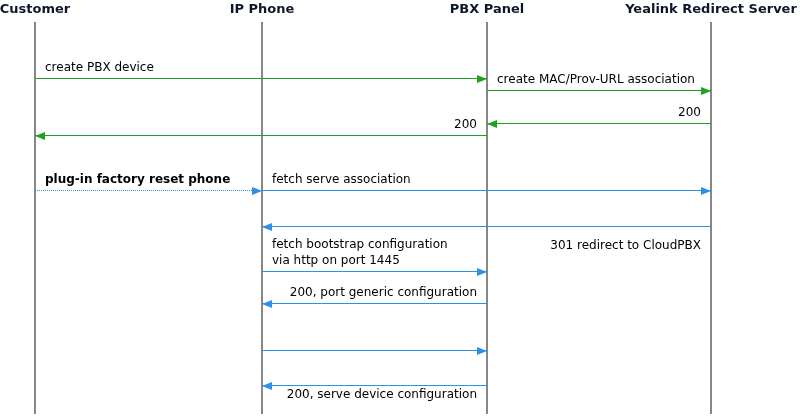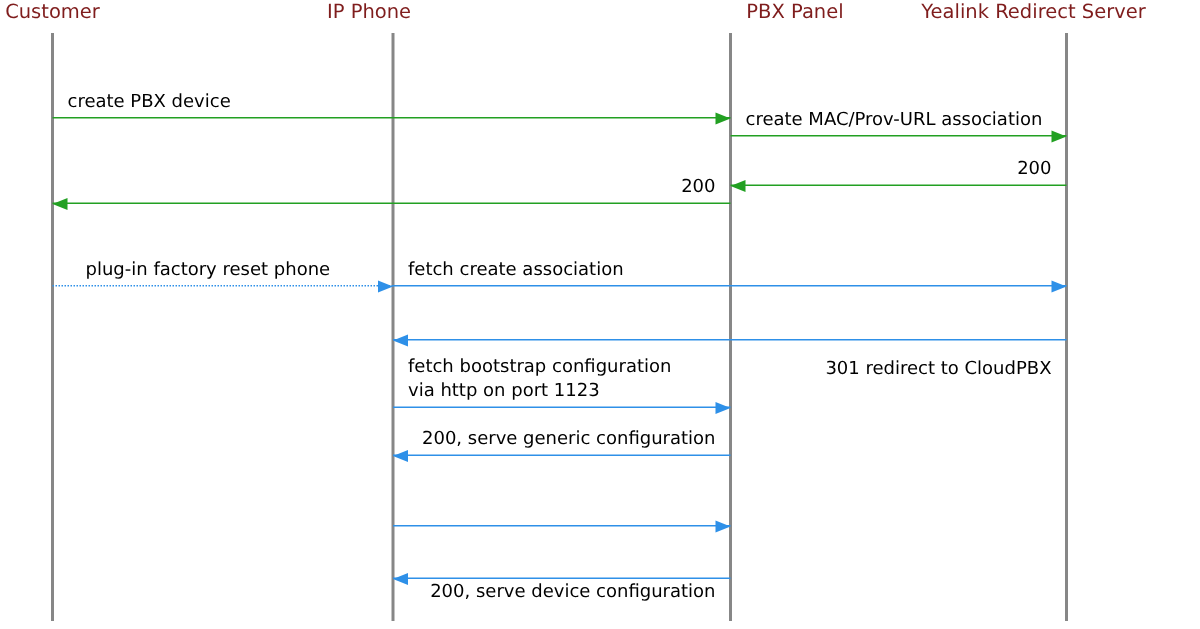--- a/index.html
+++ b/index.html
@@ -2,37 +2,37 @@
 <html><head>
 <meta charset="utf-8">
 <style>
   html,body{margin:0;padding:0;background:#ffffff;}
   .diagram{
     position:relative;width:800px;height:419px;background:#ffffff;
     font-family:"DejaVu Sans","Liberation Sans",sans-serif;overflow:hidden;
   }
   .participant{
     position:absolute;top:1px;transform:translateX(-50%);
-    font-weight:normal;font-size:13px;line-height:16px;white-space:nowrap;color:#7f1d1d;
+    font-weight:bold;font-size:13px;line-height:16px;white-space:nowrap;color:#0f172a;
   }
   .lifeline{position:absolute;width:2px;}
   .msg-line{position:absolute;height:0;}
   .msg-head{position:absolute;width:0;height:0;}
   .msg-label{
     position:absolute;font-size:12px;line-height:16px;white-space:nowrap;color:#000;
   }
 </style>
 </head>
 <body>
 
 <div class="diagram">
   <div class="participant" style="left: 35px;">Customer</div>
-  <div class="participant" style="left: 246px;">IP Phone</div>
-  <div class="participant" style="left: 487px; margin-left: 43px;">PBX Panel</div>
-  <div class="participant" style="left: 689px;">Yealink Redirect Server</div>
+  <div class="participant" style="left: 262px;">IP Phone</div>
+  <div class="participant" style="left: 487px;">PBX Panel</div>
+  <div class="participant" style="left: 711px;">Yealink Redirect Server</div>
   <div id="layer">
       <div class="lifeline" style="left: 34px; top: 22px; height: 392px; background: rgb(135, 135, 135);"></div>
       <div class="lifeline" style="left: 261px; top: 22px; height: 392px; background: rgb(135, 135, 135);"></div>
       <div class="lifeline" style="left: 486px; top: 22px; height: 392px; background: rgb(135, 135, 135);"></div>
       <div class="lifeline" style="left: 710px; top: 22px; height: 392px; background: rgb(135, 135, 135);"></div>
       <div class="msg-line" style="left: 35px; width: 452px; top: 78px; border-top: 1px solid rgb(34, 160, 34);"></div>
       <div class="msg-head" style="top: 75px; border-top: 4px solid transparent; border-bottom: 4px solid transparent; left: 477px; border-left: 10px solid rgb(34, 160, 34);"></div>
       <div class="msg-label" style="top: 59px; left: 45px; text-align: left;">
         <div>create PBX device</div>
       </div>
@@ -46,43 +46,43 @@
       <div class="msg-label" style="top: 104px; right: 99px; text-align: right;">
         <div>200</div>
       </div>
       <div class="msg-line" style="left: 35px; width: 452px; top: 135px; border-top: 1px solid rgb(34, 160, 34);"></div>
       <div class="msg-head" style="top: 132px; border-top: 4px solid transparent; border-bottom: 4px solid transparent; left: 35px; border-right: 10px solid rgb(34, 160, 34);"></div>
       <div class="msg-label" style="top: 116px; right: 323px; text-align: right;">
         <div>200</div>
       </div>
       <div class="msg-line" style="left: 35px; width: 227px; top: 190px; border-top: 1px dotted rgb(46, 144, 232);"></div>
       <div class="msg-head" style="top: 187px; border-top: 4px solid transparent; border-bottom: 4px solid transparent; left: 252px; border-left: 10px solid rgb(46, 144, 232);"></div>
-      <div class="msg-label" style="top: 171px; left: 57px; text-align: left;">
+      <div class="msg-label" style="top: 171px; left: 45px; text-align: left; font-weight: bold;">
         <div>plug-in factory reset phone</div>
       </div>
       <div class="msg-line" style="left: 262px; width: 449px; top: 190px; border-top: 1px solid rgb(46, 144, 232);"></div>
       <div class="msg-head" style="top: 187px; border-top: 4px solid transparent; border-bottom: 4px solid transparent; left: 701px; border-left: 10px solid rgb(46, 144, 232);"></div>
       <div class="msg-label" style="top: 171px; left: 272px; text-align: left;">
-        <div>fetch create association</div>
+        <div>fetch serve association</div>
       </div>
       <div class="msg-line" style="left: 262px; width: 449px; top: 226px; border-top: 1px solid rgb(46, 144, 232);"></div>
       <div class="msg-head" style="top: 223px; border-top: 4px solid transparent; border-bottom: 4px solid transparent; left: 262px; border-right: 10px solid rgb(46, 144, 232);"></div>
       <div class="msg-label" style="top: 207px; right: 99px; text-align: right; margin-top: 30px;">
         <div>301 redirect to CloudPBX</div>
       </div>
       <div class="msg-line" style="left: 262px; width: 225px; top: 271px; border-top: 1px solid rgb(46, 144, 232);"></div>
       <div class="msg-head" style="top: 268px; border-top: 4px solid transparent; border-bottom: 4px solid transparent; left: 477px; border-left: 10px solid rgb(46, 144, 232);"></div>
       <div class="msg-label" style="top: 236px; left: 272px; text-align: left;">
         <div>fetch bootstrap configuration</div>
-        <div>via http on port 1123</div>
+        <div>via http on port 1445</div>
       </div>
       <div class="msg-line" style="left: 262px; width: 225px; top: 303px; border-top: 1px solid rgb(46, 144, 232);"></div>
       <div class="msg-head" style="top: 300px; border-top: 4px solid transparent; border-bottom: 4px solid transparent; left: 262px; border-right: 10px solid rgb(46, 144, 232);"></div>
       <div class="msg-label" style="top: 284px; right: 323px; text-align: right;">
-        <div>200, serve generic configuration</div>
+        <div>200, port generic configuration</div>
       </div>
       <div class="msg-line" style="left: 262px; width: 225px; top: 350px; border-top: 1px solid rgb(46, 144, 232);"></div>
       <div class="msg-head" style="top: 347px; border-top: 4px solid transparent; border-bottom: 4px solid transparent; left: 477px; border-left: 10px solid rgb(46, 144, 232);"></div>
       <div class="msg-label" style="top: 315px; left: 272px; text-align: left;">
       </div>
       <div class="msg-line" style="left: 262px; width: 225px; top: 385px; border-top: 1px solid rgb(46, 144, 232);"></div>
       <div class="msg-head" style="top: 382px; border-top: 4px solid transparent; border-bottom: 4px solid transparent; left: 262px; border-right: 10px solid rgb(46, 144, 232);"></div>
       <div class="msg-label" style="top: 386px; right: 323px; text-align: center;">
         <div>200, serve device configuration</div>
       </div>

